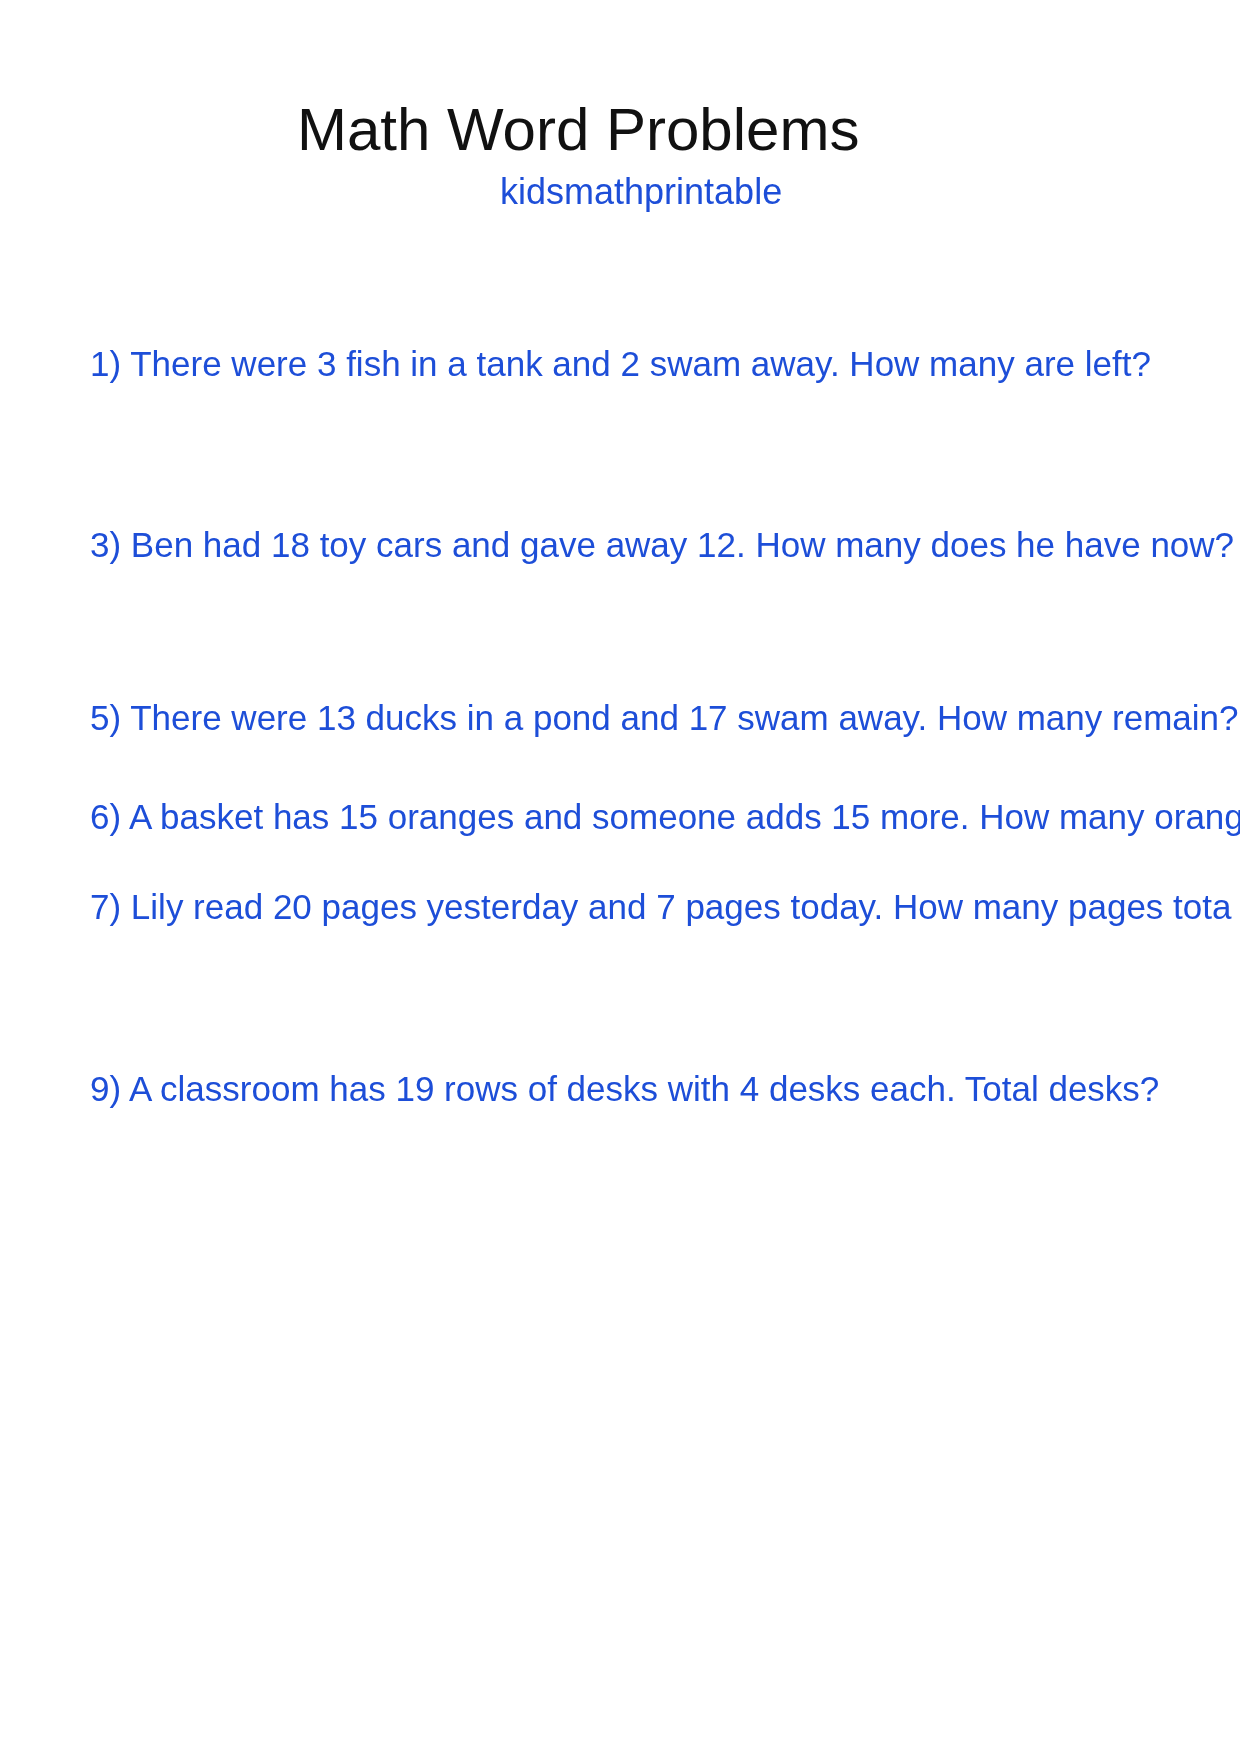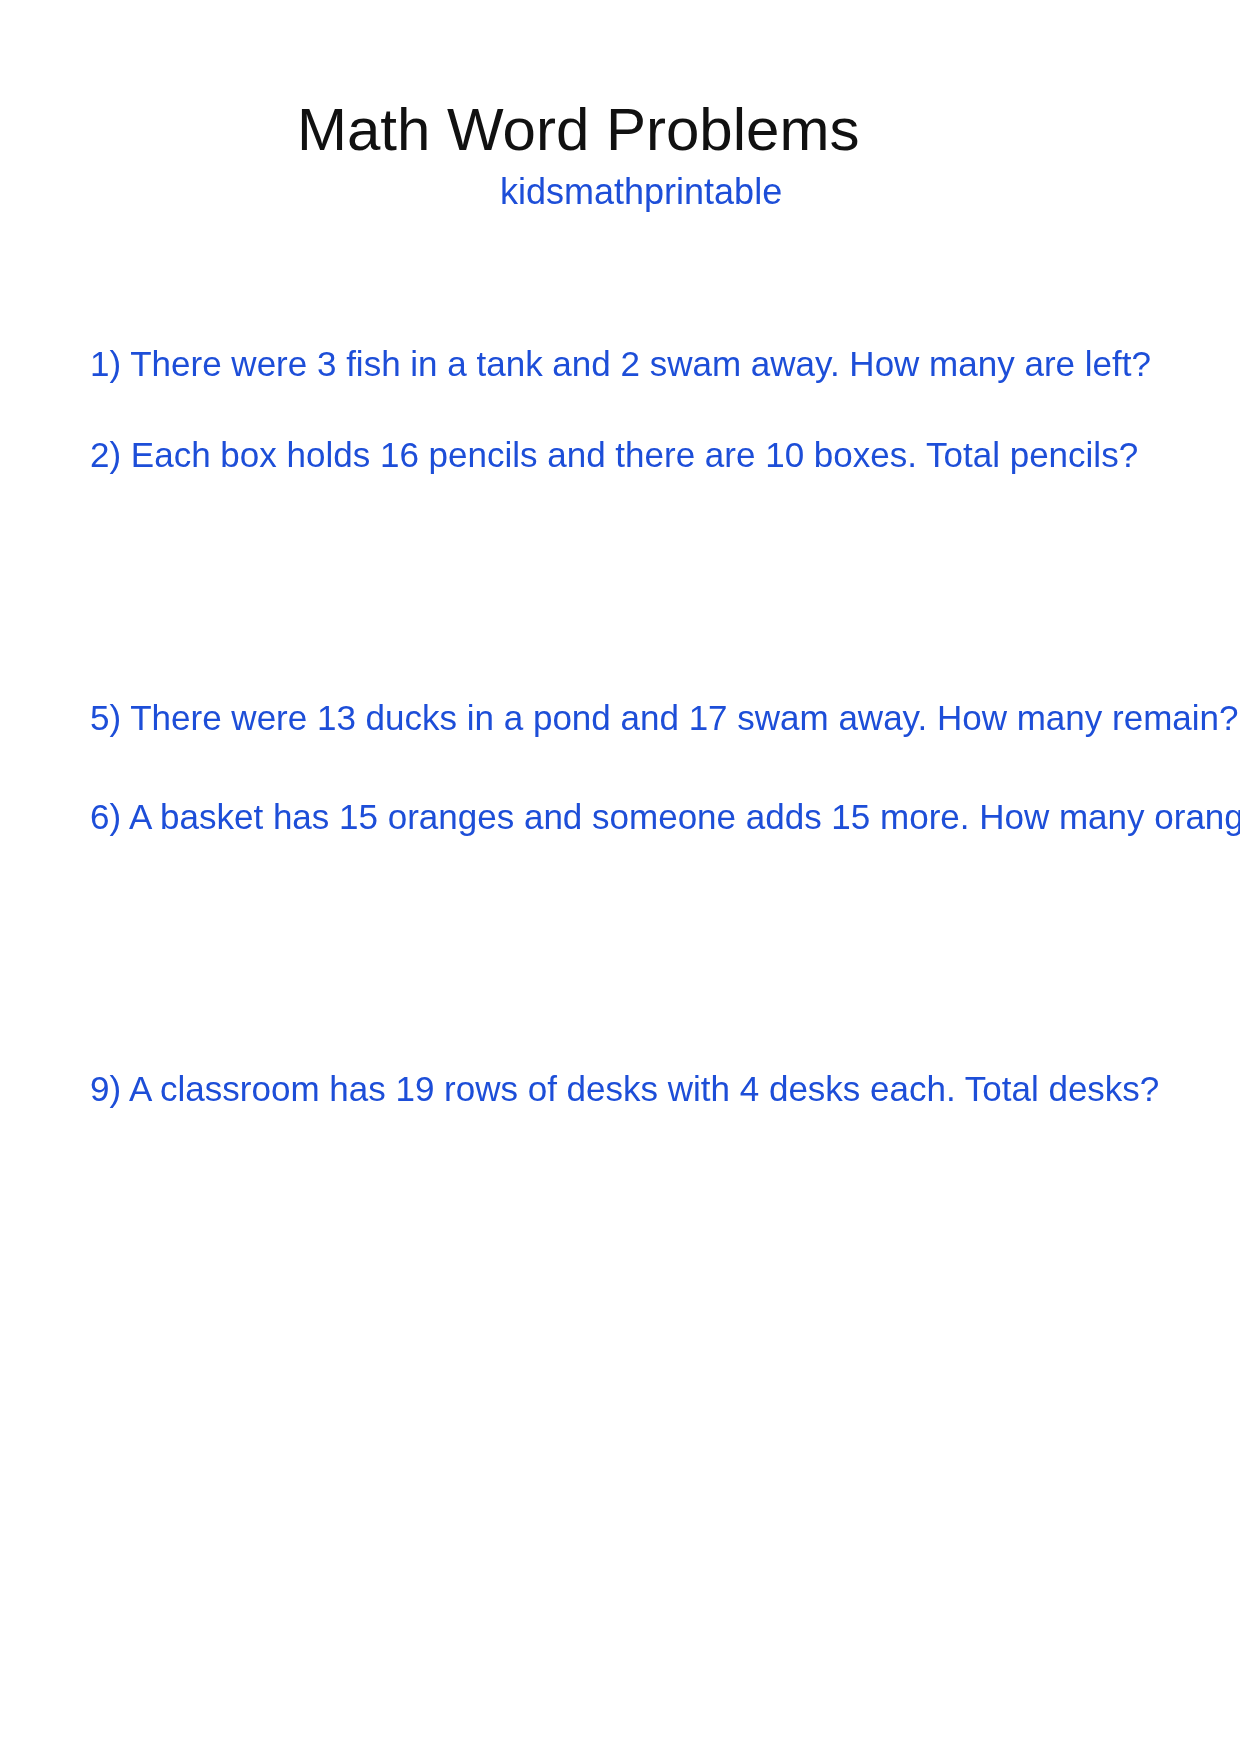--- a/index.html
+++ b/index.html
@@ -57,25 +57,26 @@
 </head>
 <body>
 
 <div class="sheet">
 
   <div class="title">Math Word Problems</div>
   <div class="subtitle">kidsmathprintable</div>
 
   <div class="problem p1"><span class="num">1)</span> <span class="txt">There were 3 fish in a tank and 2 swam away. How many are left?</span></div>
 
-  <div class="problem p2"><span class="num">2)</span> <span class="txt">Each box holds 16 pencils and there are 10 boxes. Total pencils?</span></div>
 
+  <div class="problem p3"><span class="num">3)</span> <span class="txt">Ben had 18 toy cars and gave away 12. How many does he have now?</span></div>
 
 
   <div class="problem p5"><span class="num">5)</span> <span class="txt">There were 13 ducks in a pond and 17 swam away. How many remain?</span></div>
 
   <div class="problem p6"><span class="num">6)</span> <span class="txt">A basket has 15 oranges and someone adds 15 more. How many orang</span></div>
 
+  <div class="problem p7"><span class="num">7)</span> <span class="txt">Lily read 20 pages yesterday and 7 pages today. How many pages tota</span></div>
 
 
   <div class="problem p9"><span class="num">9)</span> <span class="txt">A classroom has 19 rows of desks with 4 desks each. Total desks?</span></div>
 
 </div>
 
 </body></html>

